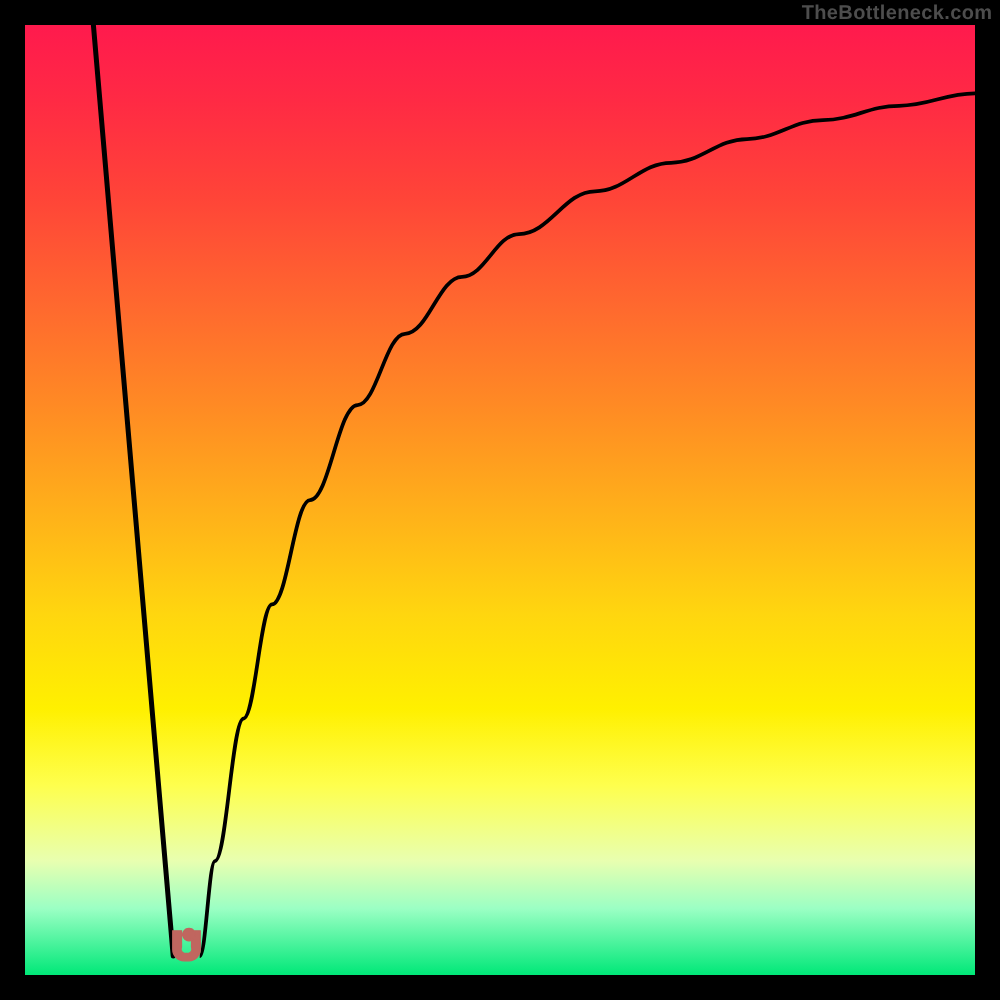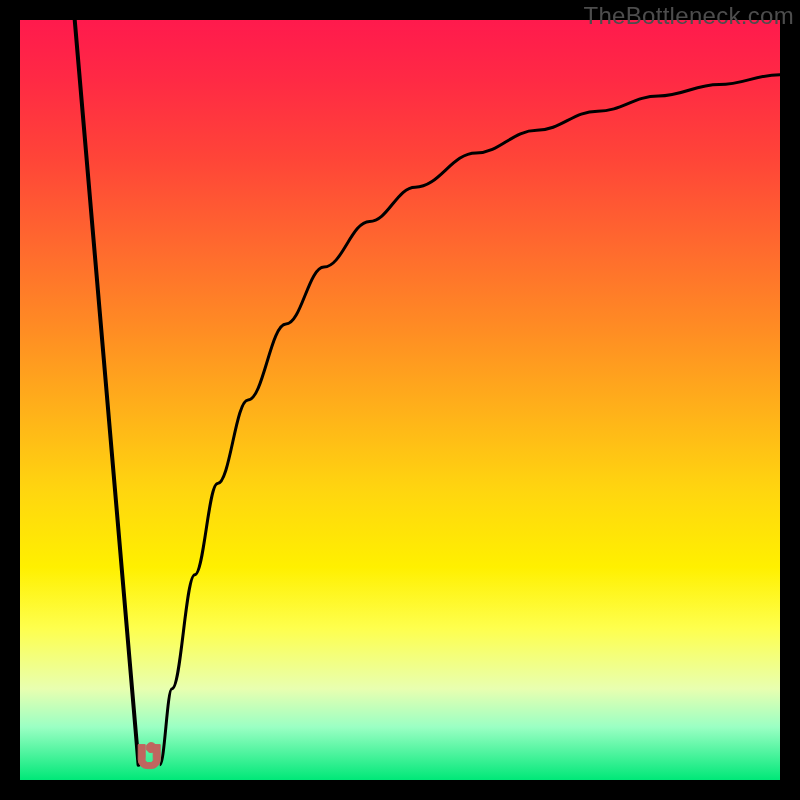--- a/index.html
+++ b/index.html
@@ -34,22 +34,22 @@
       #feff4d 80%,
       #e8ffb0 88%,
       #9bffc4 93%,
       #00e878 100%);
   }
   .watermark {
     position: absolute;
     top: 2px;
     right: 6px;
     color: #4d4d4d;
-    font-size: 24px;
-    font-weight: 400;
+    font-size: 16px;
+    font-weight: 700;
     letter-spacing: 0.3px;
     text-align: right;
     z-index: 5;
   }
   svg.lines {
     position: absolute;
     left: 20px;
     top: 20px;
     width: 760px;
     height: 760px;

